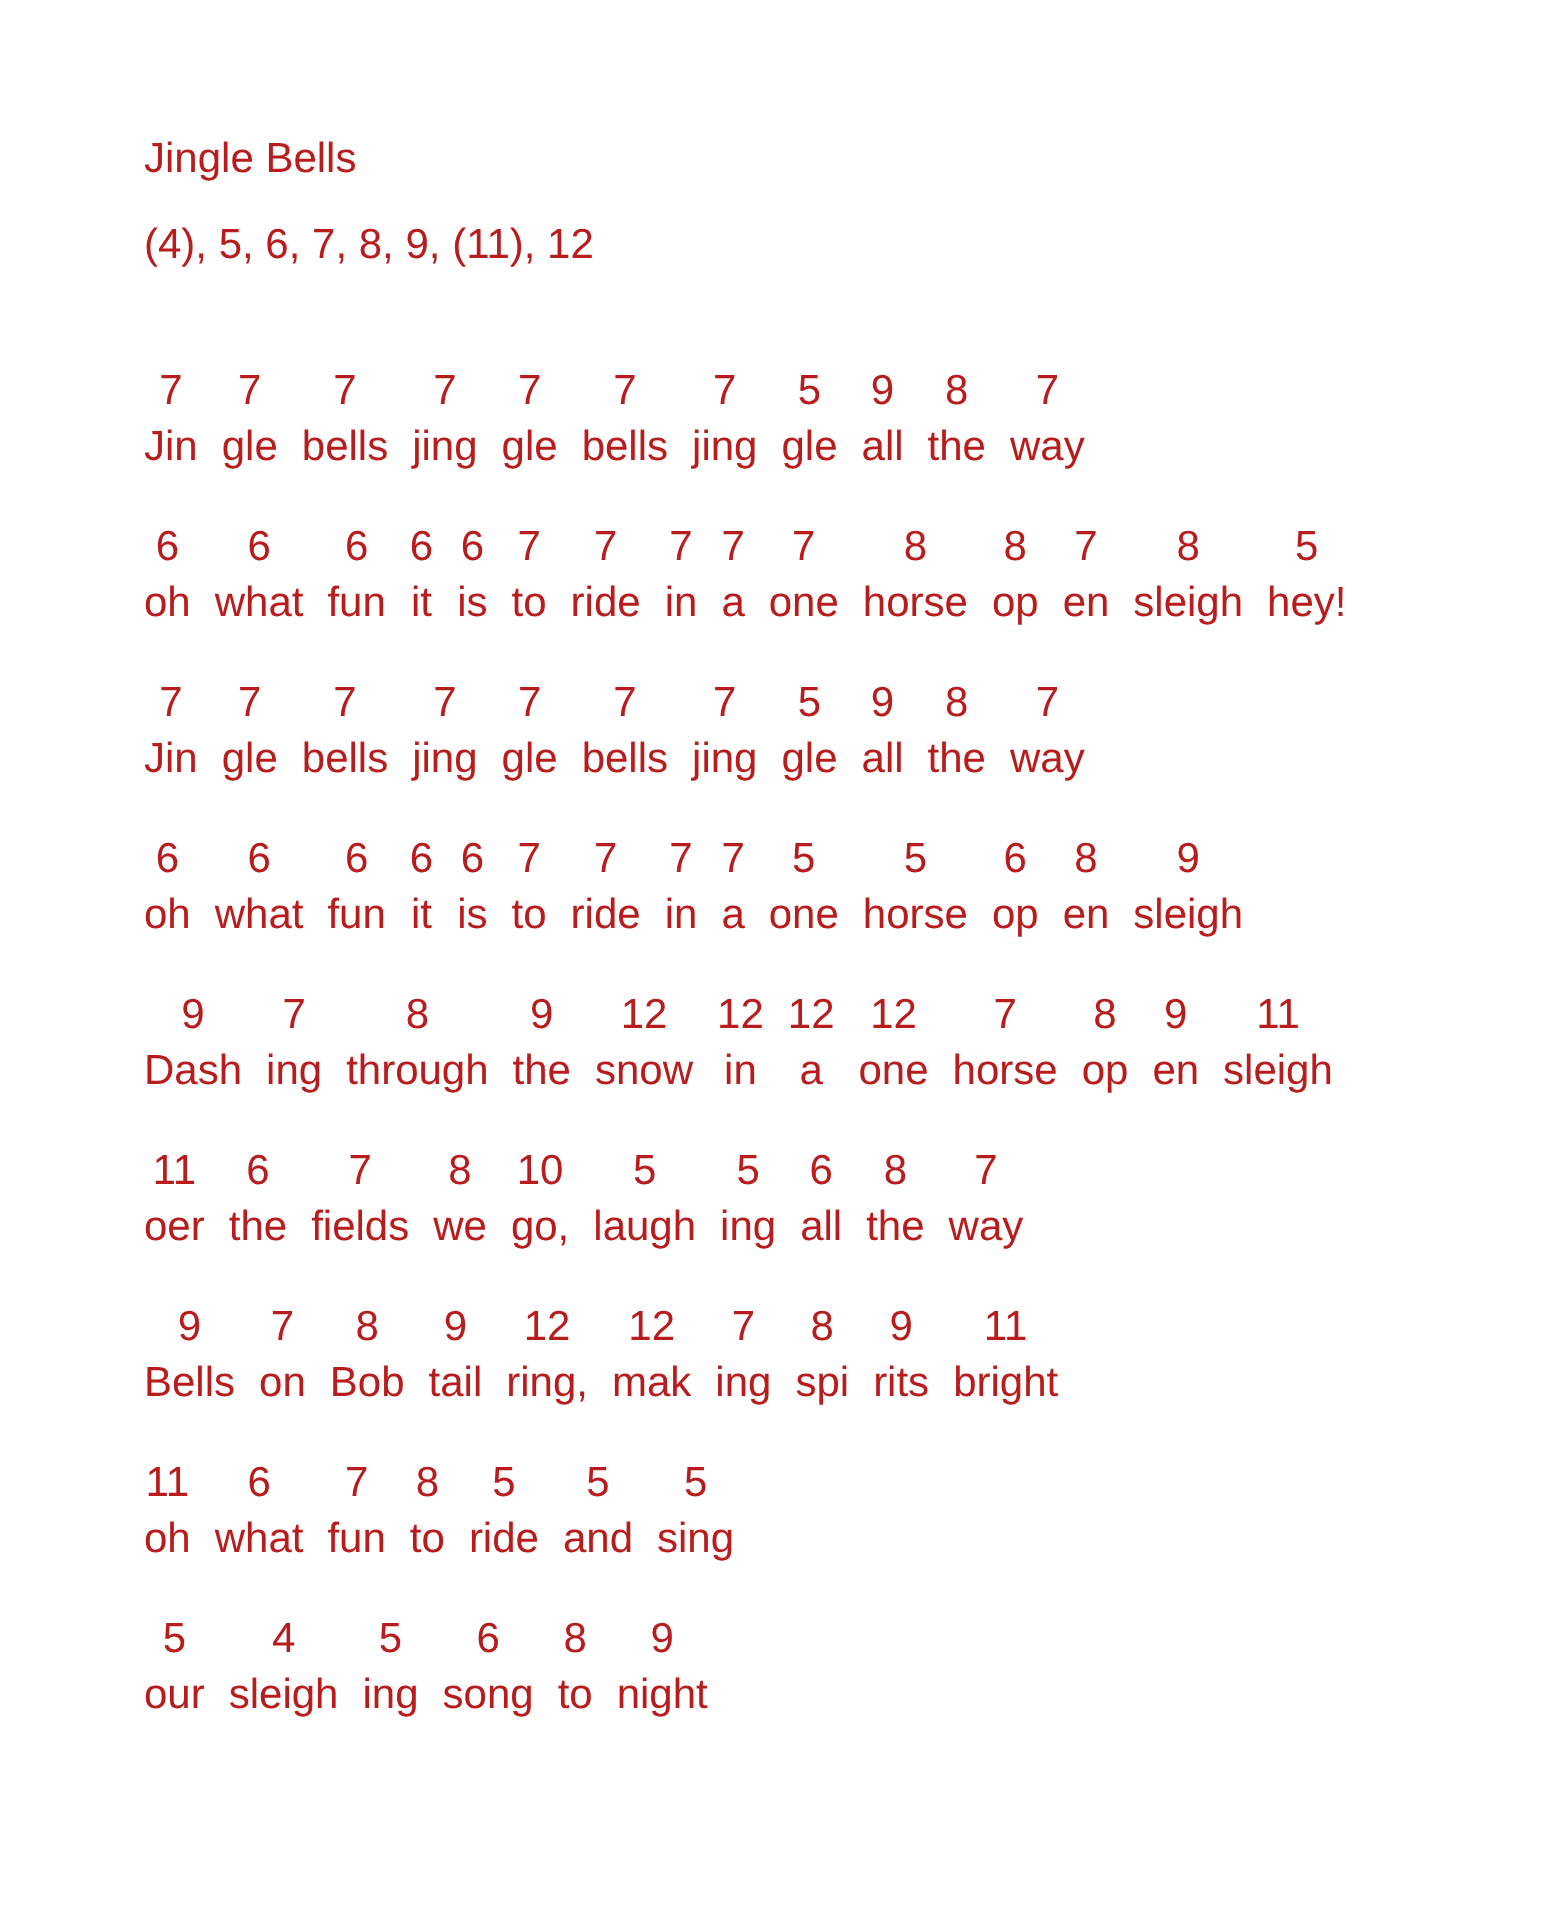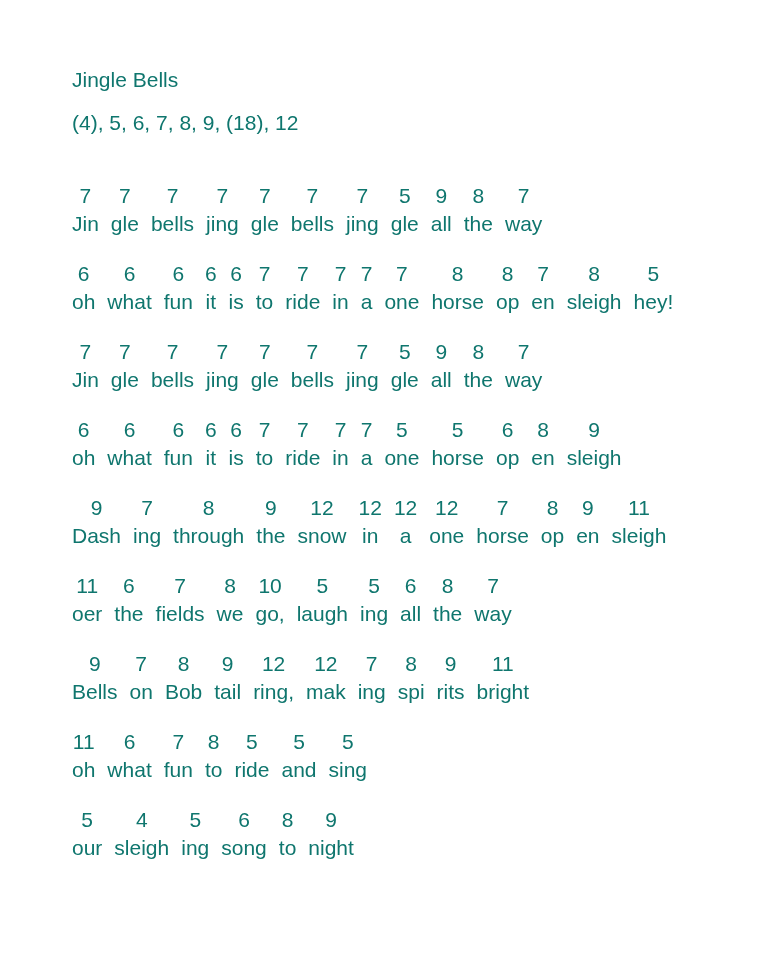--- a/index.html
+++ b/index.html
@@ -7,21 +7,21 @@
     padding: 0;
     background: #ffffff;
   }
   .page {
     position: relative;
     width: 772px;
     height: 960px;
     box-sizing: border-box;
     padding: 66px 30px 0 72px;
     background: #ffffff;
-    color: #0f766e;
+    color: #b91c1c;
     font-family: "Liberation Sans", "DejaVu Sans", sans-serif;
     font-size: 21px;
     overflow: hidden;
   }
   .title {
     margin: 0;
     font-size: 21px;
     font-weight: 400;
     line-height: 28px;
   }
@@ -53,21 +53,21 @@
   .syl {
     display: block;
     line-height: 28px;
   }
 </style>
 </head>
 <body>
 
 <div class="page">
   <p class="title">Jingle Bells</p>
-  <p class="scale-line">(4), 5, 6, 7, 8, 9, (18), 12</p>
+  <p class="scale-line">(4), 5, 6, 7, 8, 9, (11), 12</p>
   <div class="verses" id="verses">
       <div class="verse"><span class="pair"><span class="note">7</span><span class="syl">Jin</span></span><span class="pair"><span class="note">7</span><span class="syl">gle</span></span><span class="pair"><span class="note">7</span><span class="syl">bells</span></span><span class="pair"><span class="note">7</span><span class="syl">jing</span></span><span class="pair"><span class="note">7</span><span class="syl">gle</span></span><span class="pair"><span class="note">7</span><span class="syl">bells</span></span><span class="pair"><span class="note">7</span><span class="syl">jing</span></span><span class="pair"><span class="note">5</span><span class="syl">gle</span></span><span class="pair"><span class="note">9</span><span class="syl">all</span></span><span class="pair"><span class="note">8</span><span class="syl">the</span></span><span class="pair"><span class="note">7</span><span class="syl">way</span></span></div>
       <div class="verse"><span class="pair"><span class="note">6</span><span class="syl">oh</span></span><span class="pair"><span class="note">6</span><span class="syl">what</span></span><span class="pair"><span class="note">6</span><span class="syl">fun</span></span><span class="pair"><span class="note">6</span><span class="syl">it</span></span><span class="pair"><span class="note">6</span><span class="syl">is</span></span><span class="pair"><span class="note">7</span><span class="syl">to</span></span><span class="pair"><span class="note">7</span><span class="syl">ride</span></span><span class="pair"><span class="note">7</span><span class="syl">in</span></span><span class="pair"><span class="note">7</span><span class="syl">a</span></span><span class="pair"><span class="note">7</span><span class="syl">one</span></span><span class="pair"><span class="note">8</span><span class="syl">horse</span></span><span class="pair"><span class="note">8</span><span class="syl">op</span></span><span class="pair"><span class="note">7</span><span class="syl">en</span></span><span class="pair"><span class="note">8</span><span class="syl">sleigh</span></span><span class="pair"><span class="note">5</span><span class="syl">hey!</span></span></div>
       <div class="verse"><span class="pair"><span class="note">7</span><span class="syl">Jin</span></span><span class="pair"><span class="note">7</span><span class="syl">gle</span></span><span class="pair"><span class="note">7</span><span class="syl">bells</span></span><span class="pair"><span class="note">7</span><span class="syl">jing</span></span><span class="pair"><span class="note">7</span><span class="syl">gle</span></span><span class="pair"><span class="note">7</span><span class="syl">bells</span></span><span class="pair"><span class="note">7</span><span class="syl">jing</span></span><span class="pair"><span class="note">5</span><span class="syl">gle</span></span><span class="pair"><span class="note">9</span><span class="syl">all</span></span><span class="pair"><span class="note">8</span><span class="syl">the</span></span><span class="pair"><span class="note">7</span><span class="syl">way</span></span></div>
       <div class="verse"><span class="pair"><span class="note">6</span><span class="syl">oh</span></span><span class="pair"><span class="note">6</span><span class="syl">what</span></span><span class="pair"><span class="note">6</span><span class="syl">fun</span></span><span class="pair"><span class="note">6</span><span class="syl">it</span></span><span class="pair"><span class="note">6</span><span class="syl">is</span></span><span class="pair"><span class="note">7</span><span class="syl">to</span></span><span class="pair"><span class="note">7</span><span class="syl">ride</span></span><span class="pair"><span class="note">7</span><span class="syl">in</span></span><span class="pair"><span class="note">7</span><span class="syl">a</span></span><span class="pair"><span class="note">5</span><span class="syl">one</span></span><span class="pair"><span class="note">5</span><span class="syl">horse</span></span><span class="pair"><span class="note">6</span><span class="syl">op</span></span><span class="pair"><span class="note">8</span><span class="syl">en</span></span><span class="pair"><span class="note">9</span><span class="syl">sleigh</span></span></div>
       <div class="verse"><span class="pair"><span class="note">9</span><span class="syl">Dash</span></span><span class="pair"><span class="note">7</span><span class="syl">ing</span></span><span class="pair"><span class="note">8</span><span class="syl">through</span></span><span class="pair"><span class="note">9</span><span class="syl">the</span></span><span class="pair"><span class="note">12</span><span class="syl">snow</span></span><span class="pair"><span class="note">12</span><span class="syl">in</span></span><span class="pair"><span class="note">12</span><span class="syl">a</span></span><span class="pair"><span class="note">12</span><span class="syl">one</span></span><span class="pair"><span class="note">7</span><span class="syl">horse</span></span><span class="pair"><span class="note">8</span><span class="syl">op</span></span><span class="pair"><span class="note">9</span><span class="syl">en</span></span><span class="pair"><span class="note">11</span><span class="syl">sleigh</span></span></div>
       <div class="verse"><span class="pair"><span class="note">11</span><span class="syl">oer</span></span><span class="pair"><span class="note">6</span><span class="syl">the</span></span><span class="pair"><span class="note">7</span><span class="syl">fields</span></span><span class="pair"><span class="note">8</span><span class="syl">we</span></span><span class="pair"><span class="note">10</span><span class="syl">go,</span></span><span class="pair"><span class="note">5</span><span class="syl">laugh</span></span><span class="pair"><span class="note">5</span><span class="syl">ing</span></span><span class="pair"><span class="note">6</span><span class="syl">all</span></span><span class="pair"><span class="note">8</span><span class="syl">the</span></span><span class="pair"><span class="note">7</span><span class="syl">way</span></span></div>
       <div class="verse"><span class="pair"><span class="note">9</span><span class="syl">Bells</span></span><span class="pair"><span class="note">7</span><span class="syl">on</span></span><span class="pair"><span class="note">8</span><span class="syl">Bob</span></span><span class="pair"><span class="note">9</span><span class="syl">tail</span></span><span class="pair"><span class="note">12</span><span class="syl">ring,</span></span><span class="pair"><span class="note">12</span><span class="syl">mak</span></span><span class="pair"><span class="note">7</span><span class="syl">ing</span></span><span class="pair"><span class="note">8</span><span class="syl">spi</span></span><span class="pair"><span class="note">9</span><span class="syl">rits</span></span><span class="pair"><span class="note">11</span><span class="syl">bright</span></span></div>
       <div class="verse"><span class="pair"><span class="note">11</span><span class="syl">oh</span></span><span class="pair"><span class="note">6</span><span class="syl">what</span></span><span class="pair"><span class="note">7</span><span class="syl">fun</span></span><span class="pair"><span class="note">8</span><span class="syl">to</span></span><span class="pair"><span class="note">5</span><span class="syl">ride</span></span><span class="pair"><span class="note">5</span><span class="syl">and</span></span><span class="pair"><span class="note">5</span><span class="syl">sing</span></span></div>
       <div class="verse"><span class="pair"><span class="note">5</span><span class="syl">our</span></span><span class="pair"><span class="note">4</span><span class="syl">sleigh</span></span><span class="pair"><span class="note">5</span><span class="syl">ing</span></span><span class="pair"><span class="note">6</span><span class="syl">song</span></span><span class="pair"><span class="note">8</span><span class="syl">to</span></span><span class="pair"><span class="note">9</span><span class="syl">night</span></span></div>

